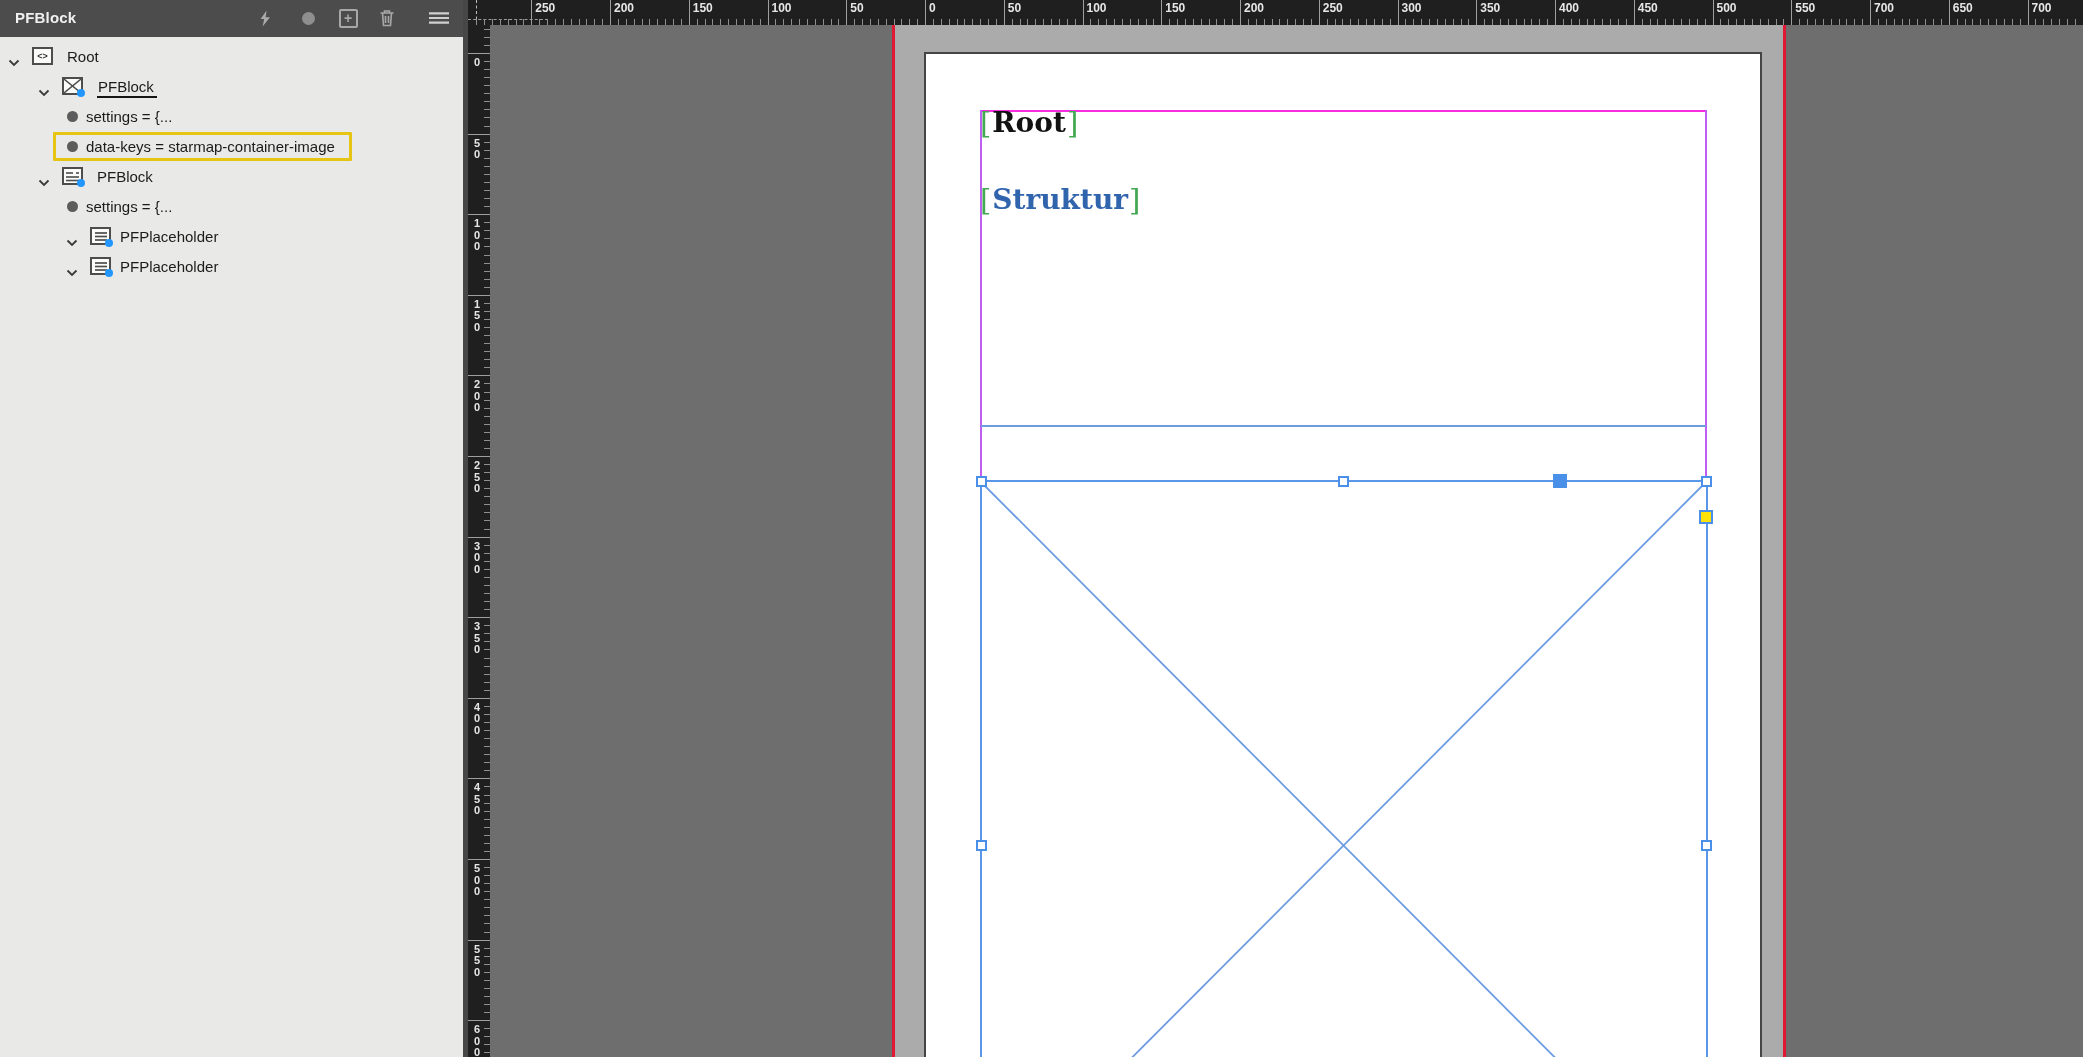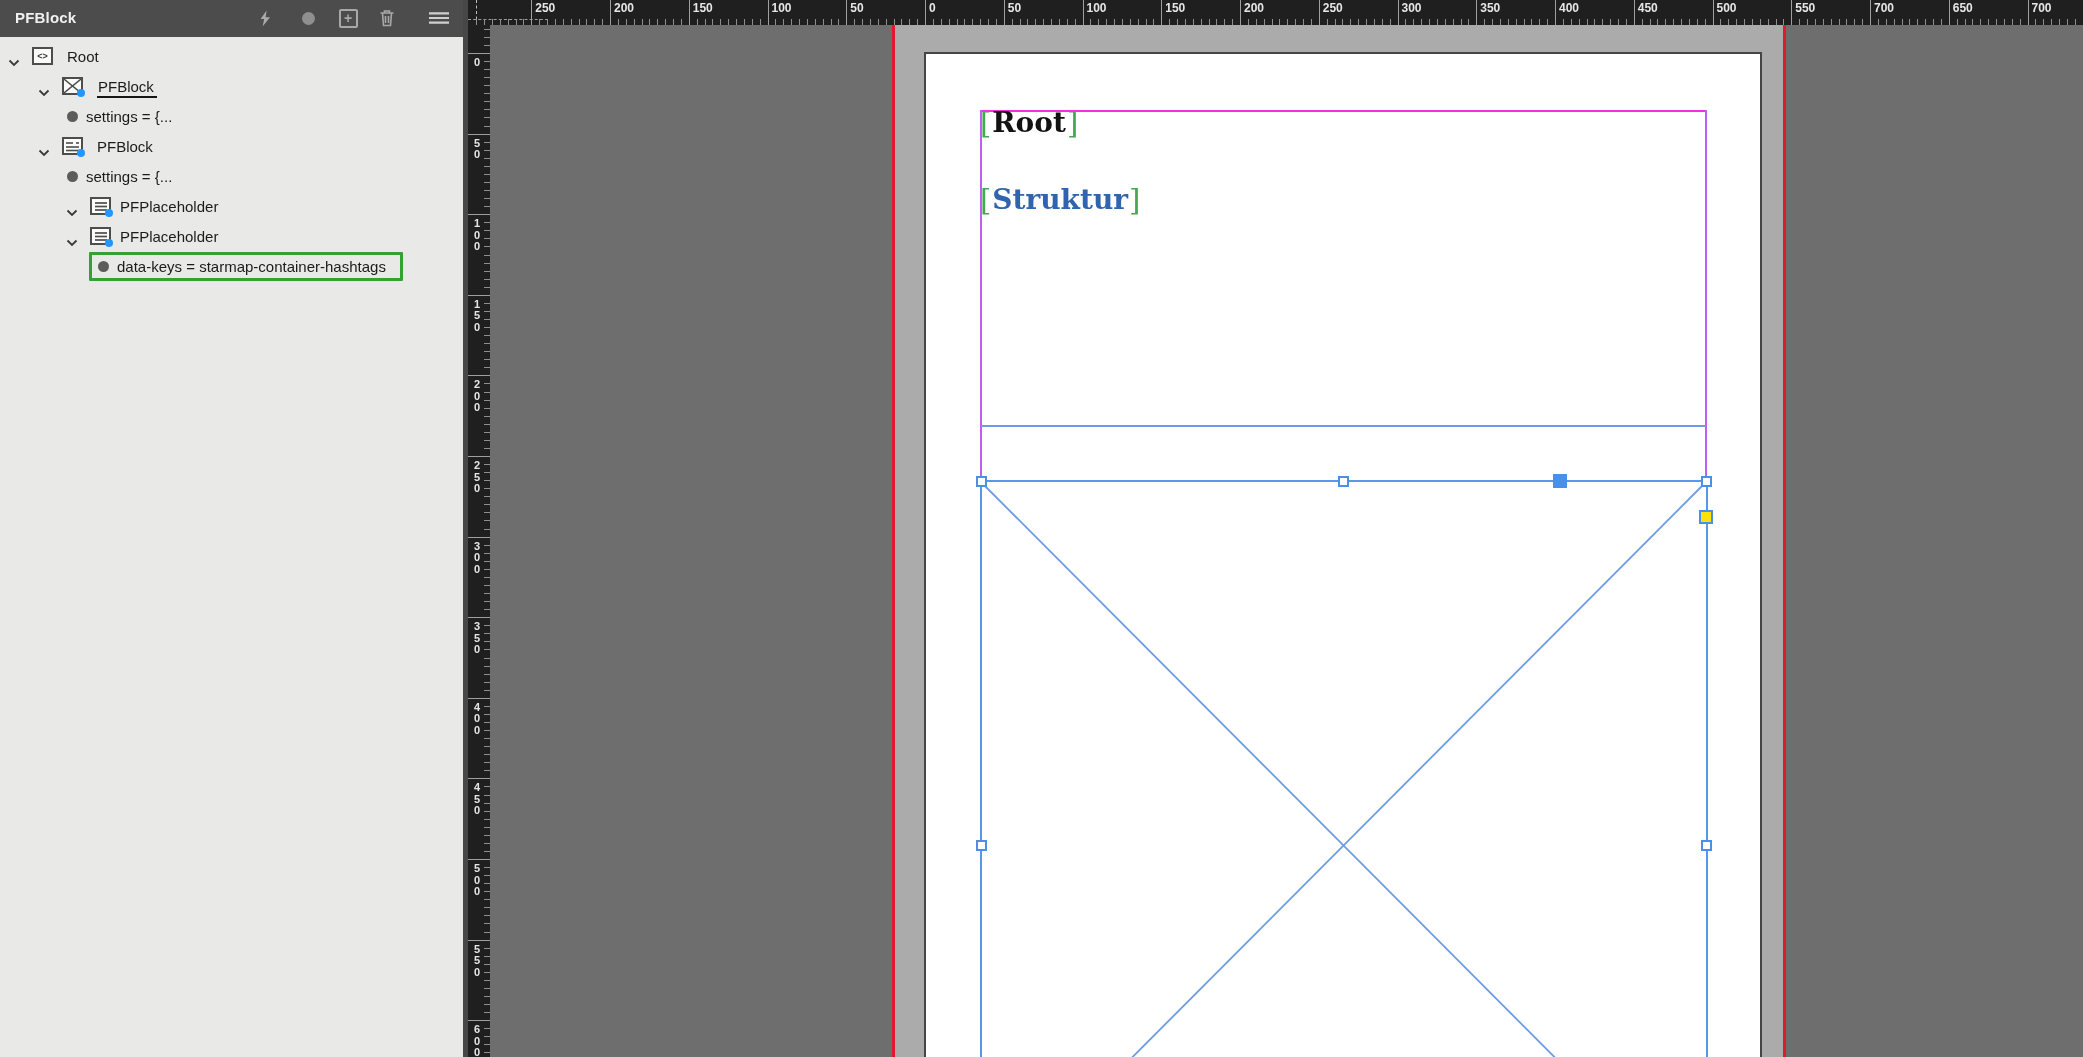--- a/index.html
+++ b/index.html
@@ -118,20 +118,26 @@
           </span>
           <span class="elabel selected" style="left: 97px;">PFBlock</span>
         </div>
         <div class="trow">
           <span class="attrbox" style="left: 53px; padding-left: 11px;">
             <span class="bullet"></span>
             <span class="atext">settings = {...</span>
           </span>
         </div>
         <div class="trow">
+          <span class="attrbox" style="left: 53px; padding-left: 11px; border-color: rgb(229, 196, 19);">
+            <span class="bullet"></span>
+            <span class="atext">data-keys = starmap-container-image</span>
+          </span>
+        </div>
+        <div class="trow">
           <span class="chev" style="left: 38px;"><svg width="12" height="8" viewBox="0 0 12 8">
               <path d="M1.5 1.5 6 6 10.5 1.5" stroke="#3a3a3a" stroke-width="1.8" fill="none"></path>
             </svg></span>
           <span class="eicon" style="left: 62px;">
             <svg width="13" height="11" viewBox="0 0 13 11" stroke="#4d4d4d" stroke-width="1.6">
               <line x1="0" y1="2" x2="7" y2="2"></line>
               <line x1="10" y1="2" x2="13" y2="2"></line>
               <line x1="0" y1="6" x2="13" y2="6"></line>
               <line x1="0" y1="9.5" x2="13" y2="9.5"></line>
             </svg>
@@ -165,26 +171,20 @@
             </svg></span>
           <span class="eicon" style="left: 90px;">
             <svg width="12" height="11" viewBox="0 0 12 11" stroke="#4d4d4d" stroke-width="1.7">
               <line x1="0" y1="2" x2="12" y2="2"></line>
               <line x1="0" y1="5.5" x2="12" y2="5.5"></line>
               <line x1="0" y1="9" x2="12" y2="9"></line>
             </svg>
             <span class="bluedot"></span>
           </span>
           <span class="elabel" style="left: 120px;">PFPlaceholder</span>
-        </div>
-        <div class="trow">
-          <span class="attrbox" style="left: 89px; padding-left: 6px; border-color: rgb(53, 160, 53);">
-            <span class="bullet"></span>
-            <span class="atext">data-keys = starmap-container-hashtags</span>
-          </span>
         </div>
       </div>
   </aside>
   <div id="panel-gap"></div>
 
   <div id="hruler">
     <span id="origin-dash-v"></span>
     <span id="origin-dash-h"></span>
   <span class="htick" style="left: 8.125px; height: 6px;"></span>
       <span class="htick" style="left: 16px; height: 6px;"></span>

